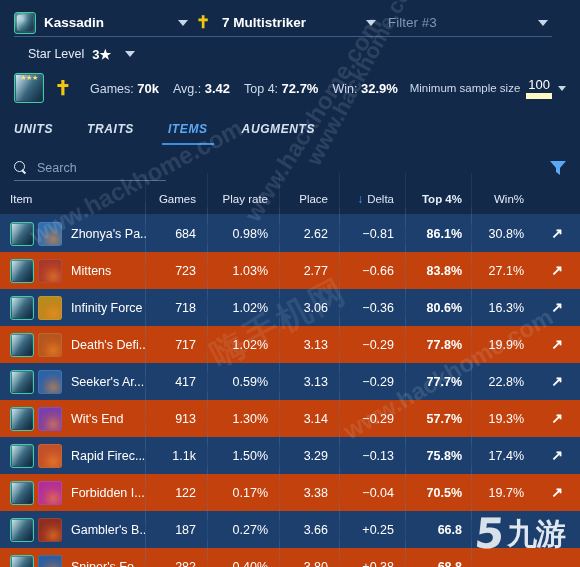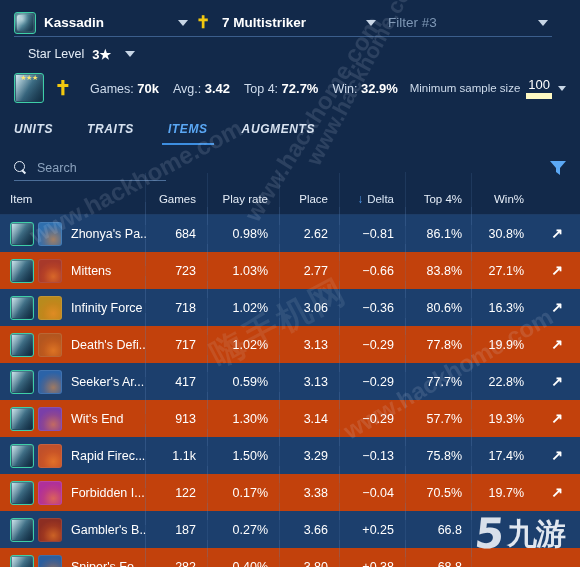--- a/index.html
+++ b/index.html
@@ -250,21 +250,21 @@
     position:absolute; right:0; top:-20px; bottom:-20px;
     width:1px; background: rgba(90,130,180,.18);
   }
   .thead .c.noline::after, .row .c.noline::after { display:none; }
 
   .c-item   { width: 146px; padding-left: 10px; display:flex; align-items:center; }
   .c-num    { width: 62px;  text-align: right; padding-right: 12px; }
   .c-play   { width: 72px;  text-align: right; padding-right: 12px; }
   .c-place  { width: 60px;  text-align: right; padding-right: 12px; }
   .c-delta  { width: 66px;  text-align: right; padding-right: 12px; }
-  .c-top4   { width: 66px;  text-align: right; padding-right: 10px; }
+  .c-top4   { width: 66px;  text-align: right; padding-right: 10px; font-weight: bold; }
   .c-win    { width: 62px;  text-align: right; padding-right: 10px; }
   .c-exp    { width: 46px;  text-align: center; }
 
   .thead .c-item { justify-content: flex-start; }
   .thead .c-num, .thead .c-play, .thead .c-place,
   .thead .c-delta, .thead .c-top4, .thead .c-win {
     display:flex; align-items:center; justify-content:flex-end;
   }
   .sortarrow { color:#4f97e8; margin-right:4px; font-size: 12px; }
   .sorted { color:#d9e6f5; }

